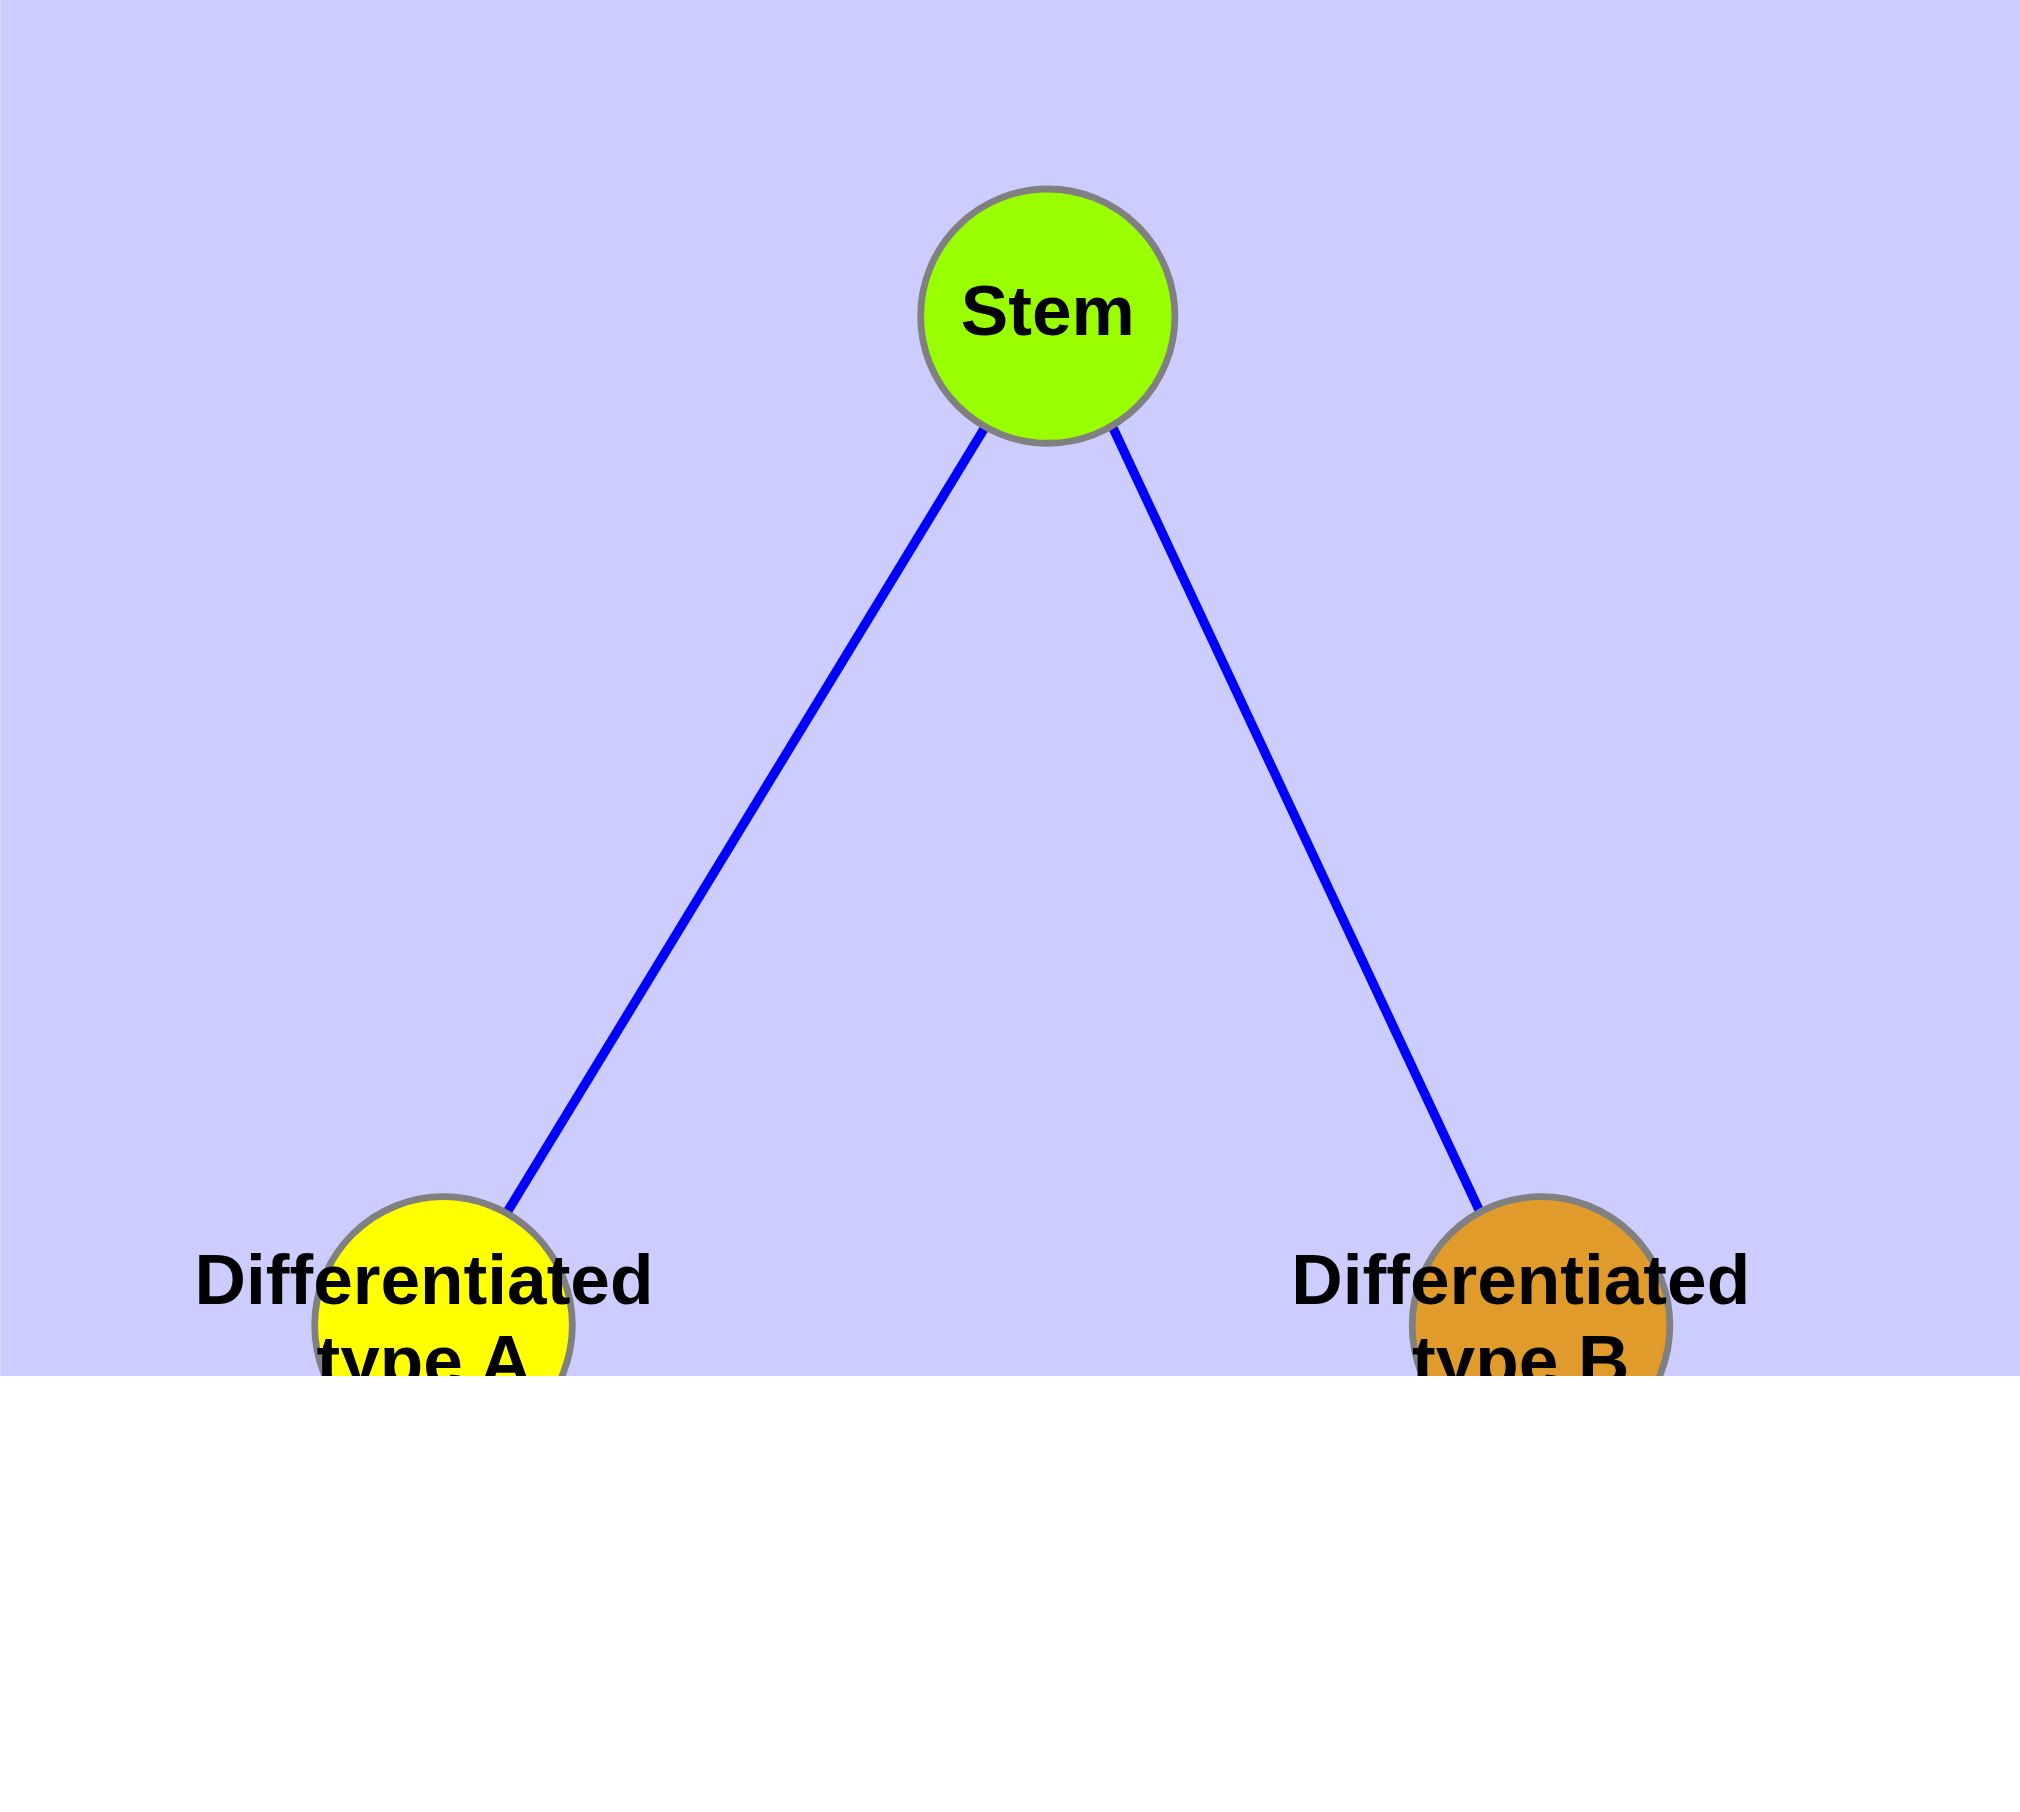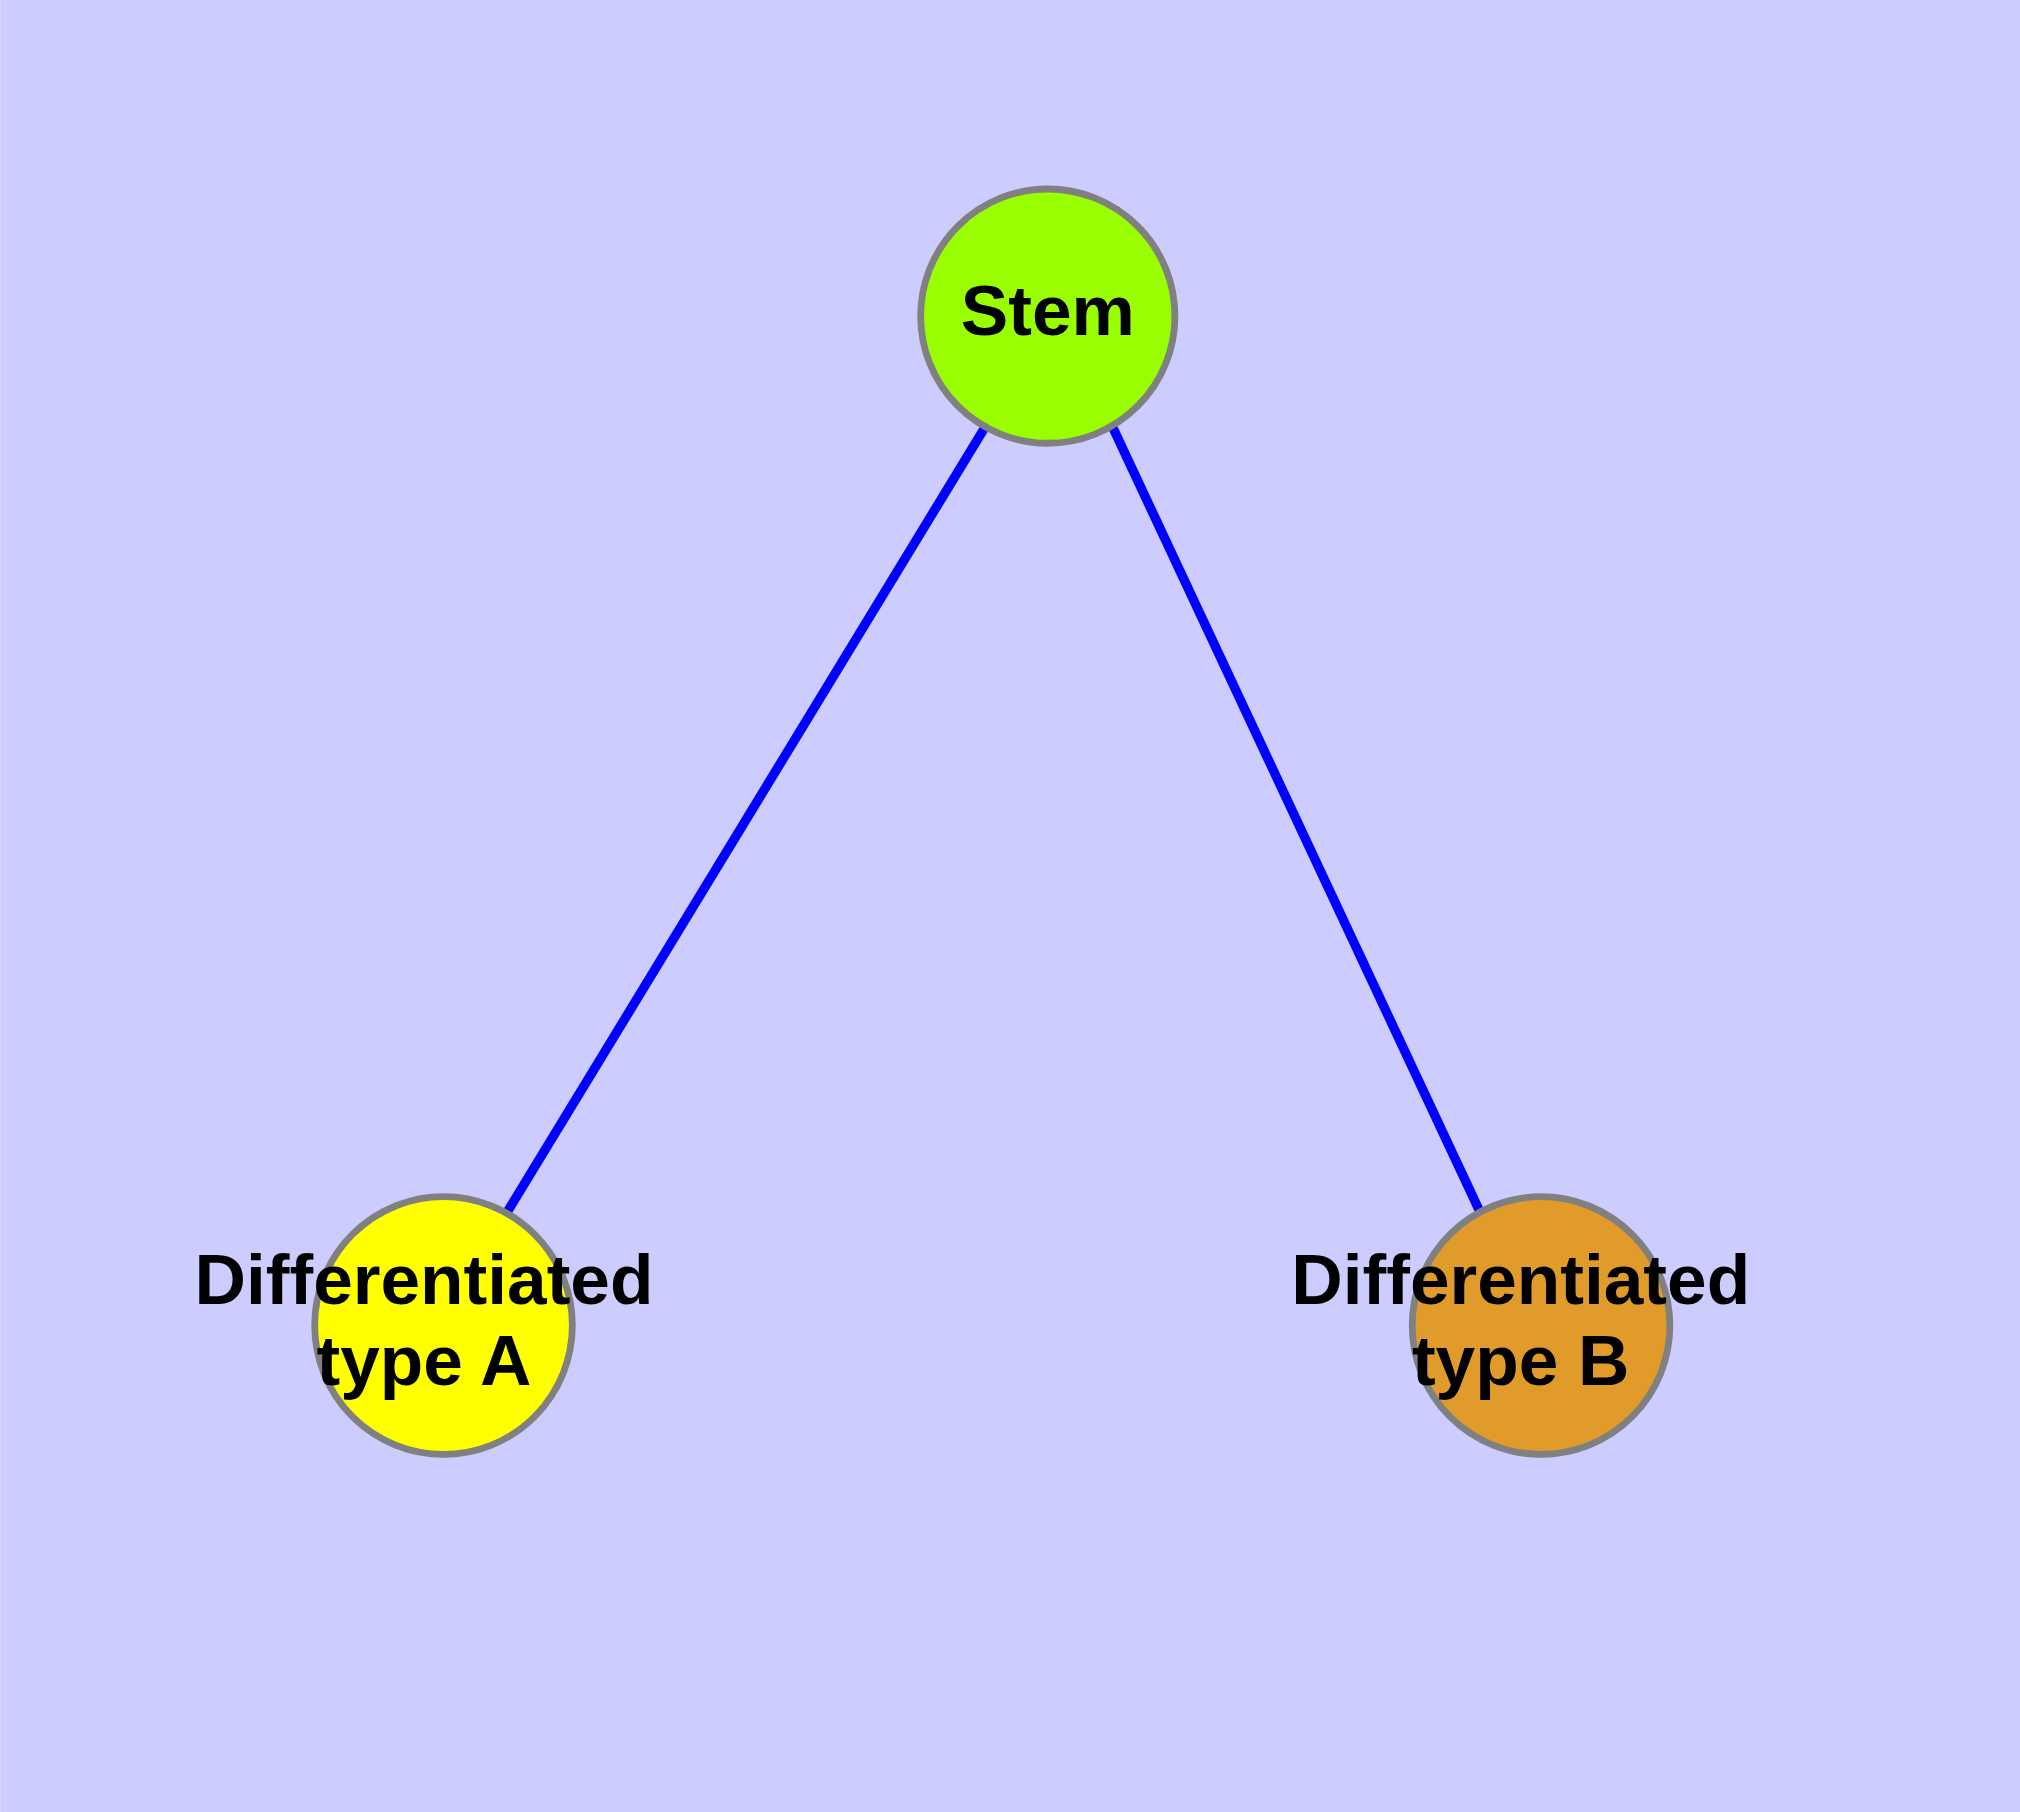--- a/index.html
+++ b/index.html
@@ -27,21 +27,21 @@
     font-family: "Liberation Sans", sans-serif;
     font-weight: bold;
     fill: #000000;
     text-anchor: middle;
     dominant-baseline: middle;
   }
 </style>
 </head>
 <body>
 
-<div id="canvas" style="width: 2021px; height: 1812px;">
+<div id="canvas" style="width: 2021px; height: 1376px;">
   <svg id="graph-svg" viewBox="0 0 2384 2138" style="width: 2021px; height: 1812px;">
 
     <rect id="bg-rect" x="0" y="0" width="2384" height="2138" fill="#ccccff"></rect>
 
     <g id="edges-layer">
       <line class="edge" stroke-linecap="butt" x1="1162" y1="504" x2="597" y2="1432" stroke="#0000ff" stroke-width="11"></line>
       <line class="edge" stroke-linecap="butt" x1="1313" y1="505" x2="1746" y2="1430" stroke="#0000ff" stroke-width="11"></line>
     </g>
 
     <g id="nodes-layer">

